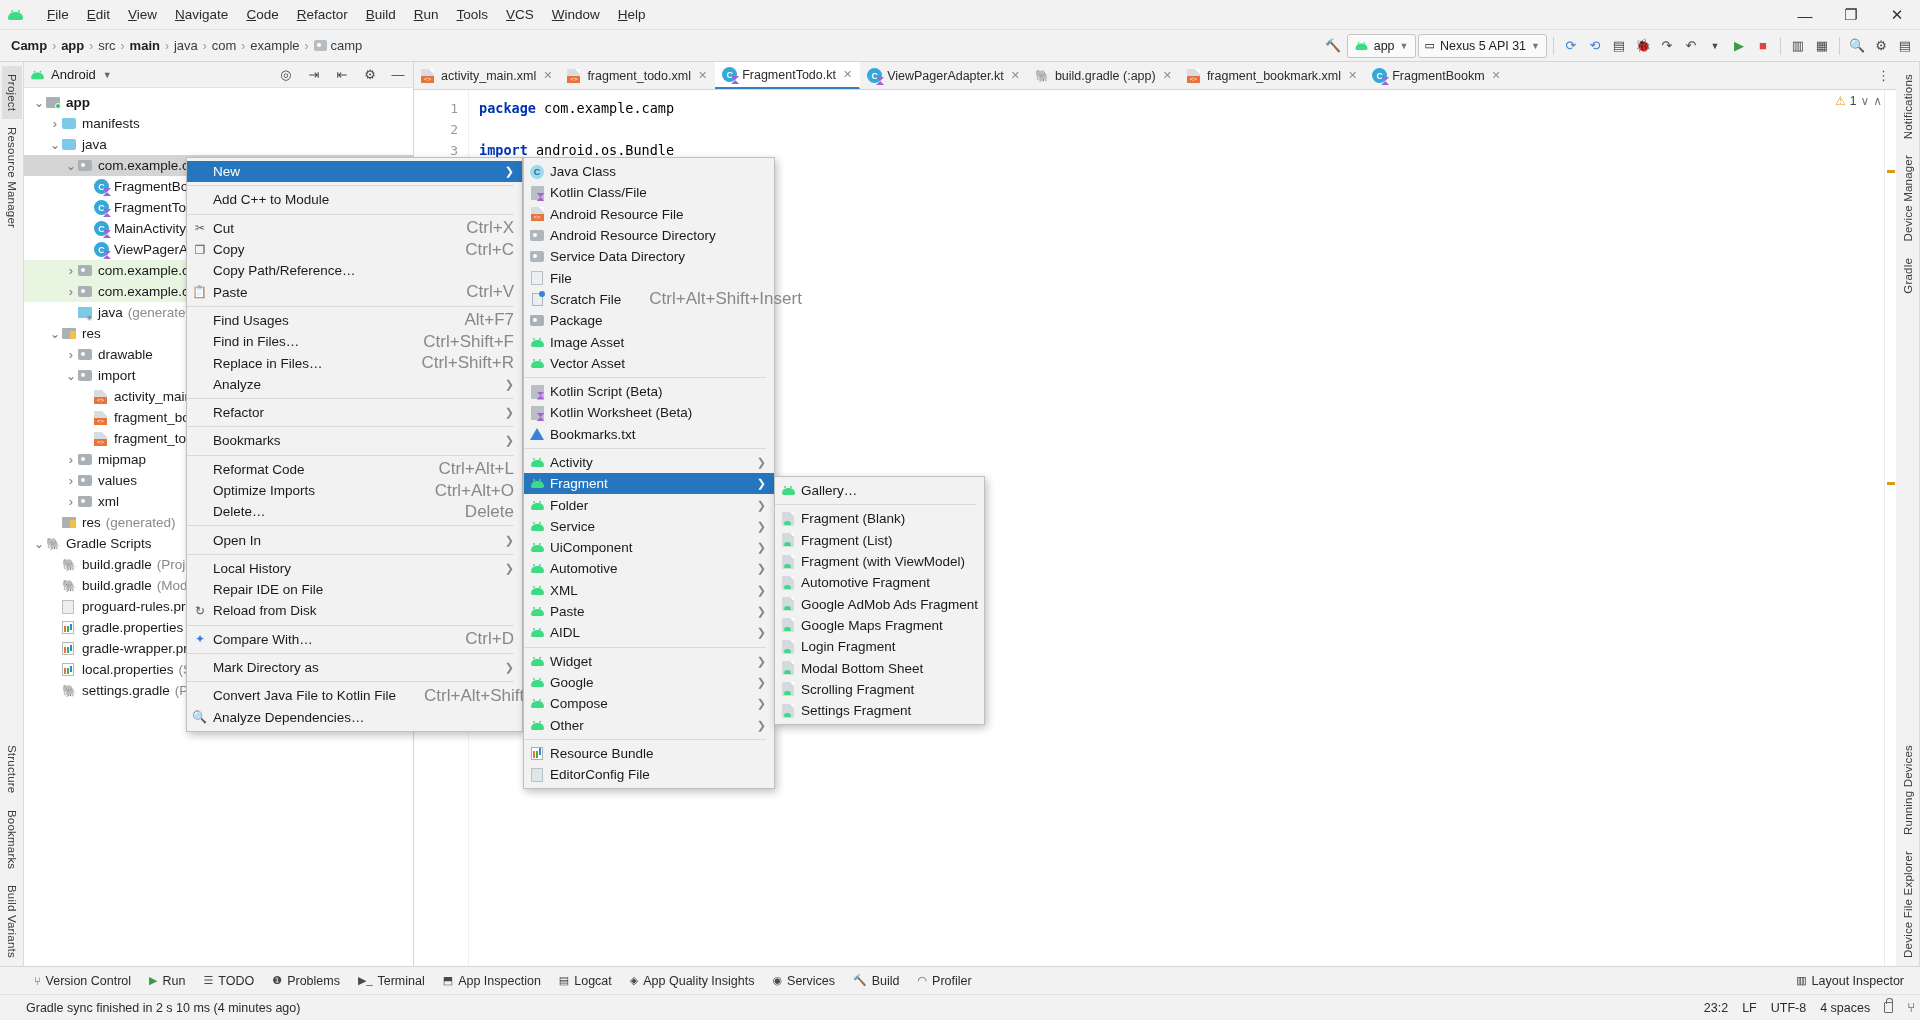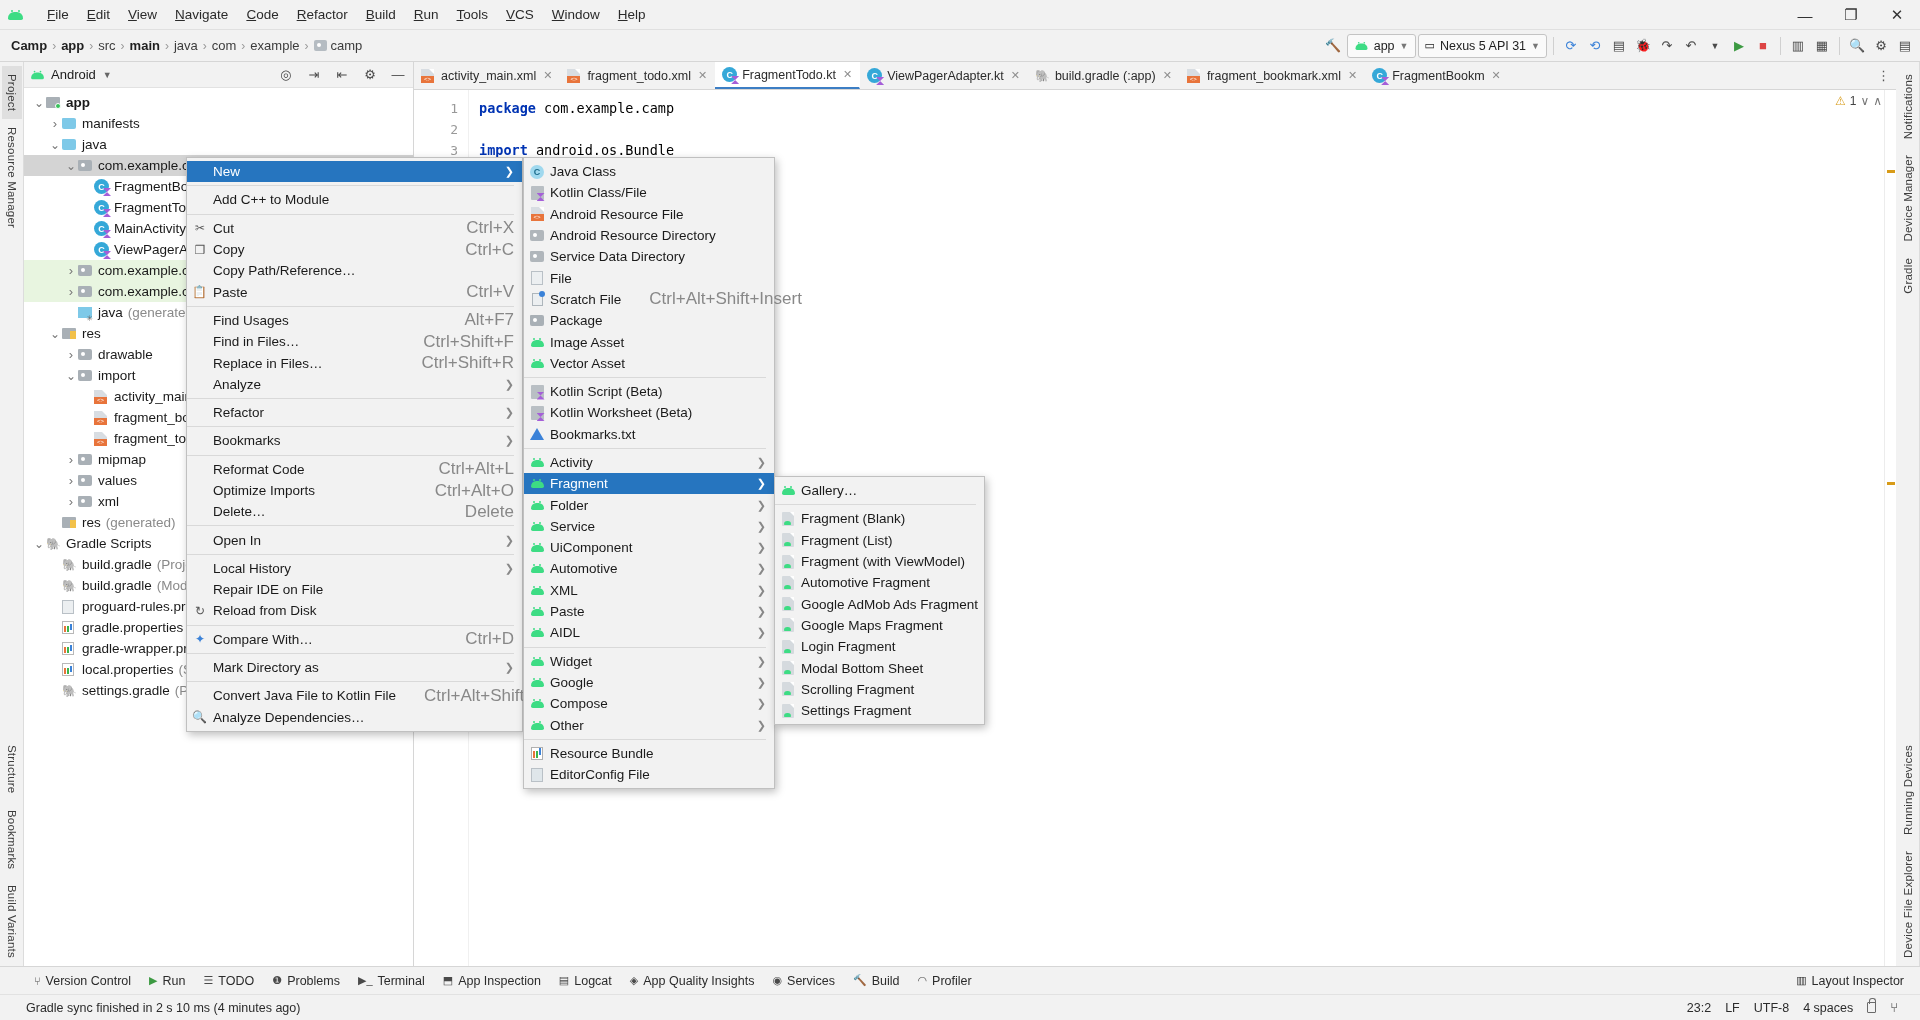--- a/index.html
+++ b/index.html
@@ -179,21 +179,21 @@
 
   
   #bottombar { height:28px; background:#f2f2f2; border-top:1px solid #d6d6d6;
      display:flex; align-items:center; padding-left:26px; gap:2px; position:relative;}
   .bb { display:flex; align-items:center; gap:5px; padding:3px 8px; font-size:12.5px; color:#2b2b2b;
      border-radius:3px; white-space:nowrap;}
   #bottombar .right { position:absolute; right:8px; display:flex; align-items:center; gap:6px;}
   #statusbar { height:26px; background:#f2f2f2; border-top:1px solid #e2e2e2;
      display:flex; align-items:center; padding-left:26px; font-size:12.5px; color:#2b2b2b;
      position:relative;}
-  #statusbar .right { position:absolute; right:22px; display:flex; align-items:center; gap:14px;}
+  #statusbar .right { position:absolute; right:5px; display:flex; align-items:center; gap:14px;}
   .lockic{width:9px;height:11px;border:1.4px solid #6a6a6a;border-radius:1px;position:relative;}
   .lockic::before{content:"";position:absolute;left:1px;top:-5px;width:5px;height:5px;
      border:1.4px solid #6a6a6a;border-bottom:none;border-radius:3px 3px 0 0;}
 </style>
 </head>
 <body>
 
 <div id="titlebar">
   <div class="menu-logo">
       <div class="droid"></div>

